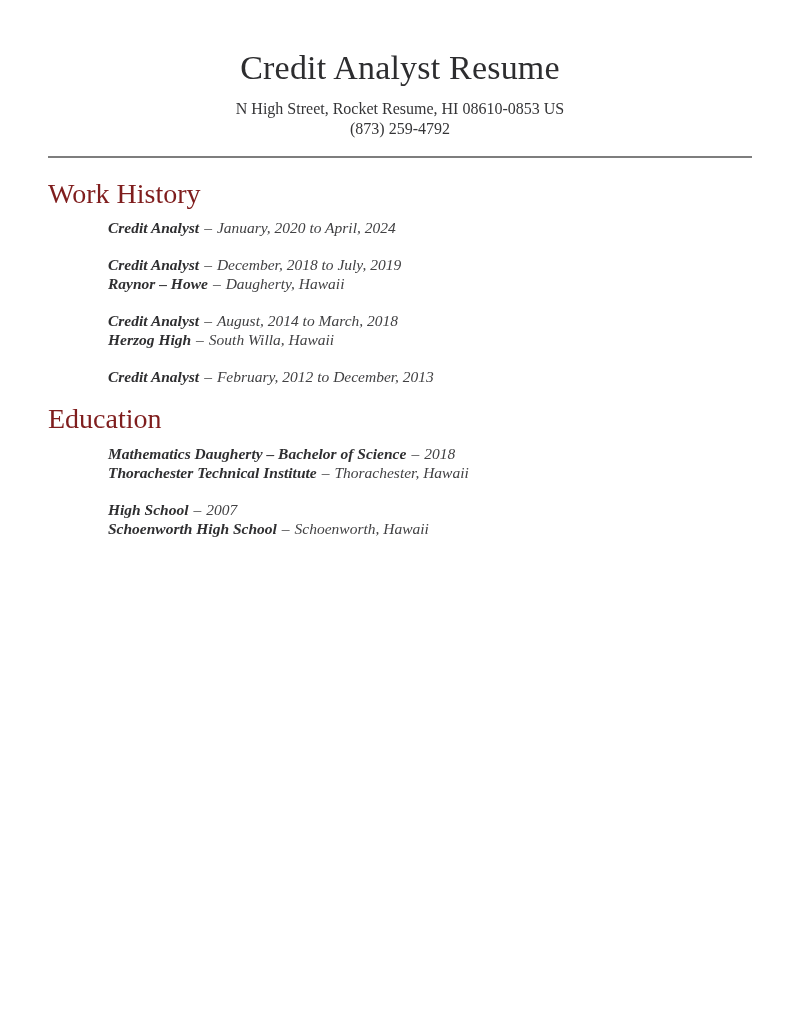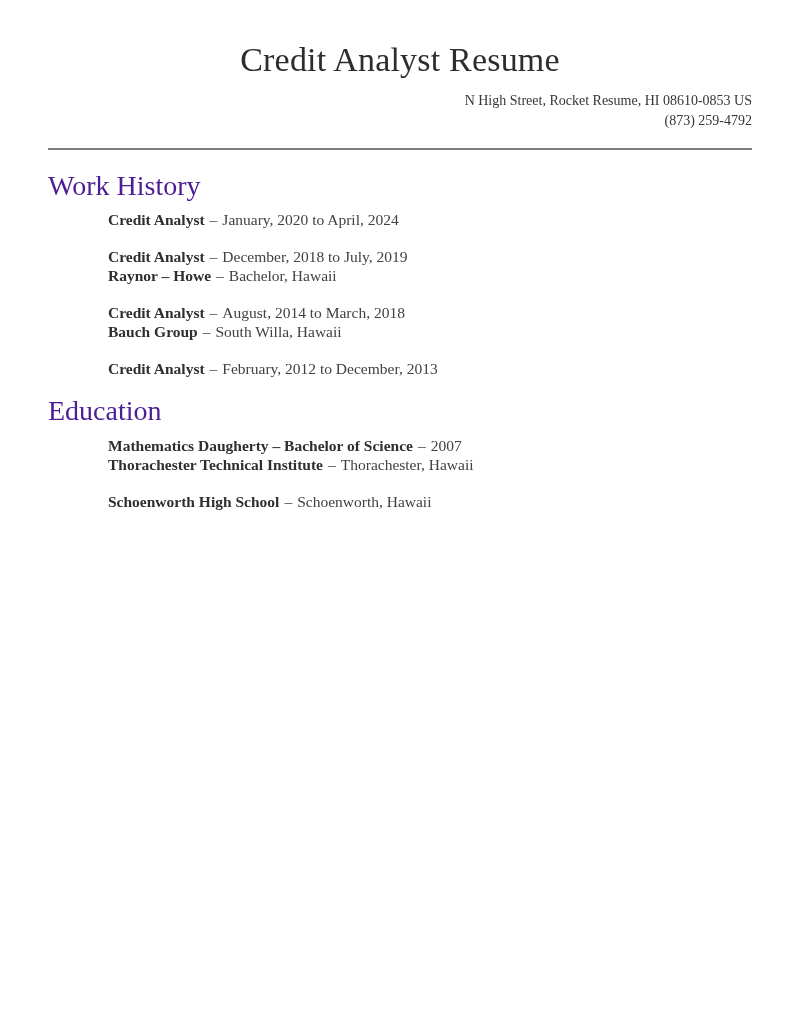--- a/index.html
+++ b/index.html
@@ -8,59 +8,60 @@
     background: #ffffff;
   }
   .page {
     position: relative;
     width: 800px;
     height: 846px;
     background: #ffffff;
     font-family: "Liberation Serif", "DejaVu Serif", serif;
     color: #3b3b3d;
     box-sizing: border-box;
-    padding: 0 48px;
+    padding: 8px 48px;
     overflow: hidden;
   }
   .doc-title {
     margin: 0;
     padding-top: 40px;
     text-align: center;
     font-size: 34px;
     line-height: 1.15;
     font-weight: 500;
     color: #2d2d2f;
     letter-spacing: 0.2px;
   }
   .contact {
     margin-top: 12px;
-    text-align: right;
-    font-size: 14px;
+    text-align: center;
+    font-size: 16px;
     line-height: 19.5px;
     color: #353537;
   }
   .header-divider {
     border: 0;
     border-top: 2px solid #7e7e7e;
     margin: 18px 0 0 0;
   }
   .section-heading {
     margin: 21px 0 10px 0;
     font-size: 28px;
     line-height: 1.05;
     font-weight: 500;
-    color: #4c1d95;
+    color: #7f1d1d;
   }
   .entries {
     padding-left: 60px;
   }
   .entry {
     margin-bottom: 18px;
     font-size: 15.5px;
     line-height: 19px;
+    font-style: italic;
   }
   .entry .line {
     white-space: nowrap;
   }
   .strong {
     font-weight: 600;
     color: #2f2f31;
   }
   .regular {
     font-weight: 400;
@@ -96,56 +97,59 @@
         <div class="line">
           <span class="strong">Credit Analyst</span><span class="sep">–</span><span class="regular">January, 2020 to April, 2024</span>
         </div>
       </div>
 
       <div class="entry">
         <div class="line">
           <span class="strong">Credit Analyst</span><span class="sep">–</span><span class="regular">December, 2018 to July, 2019</span>
         </div>
         <div class="line">
-          <span class="strong">Raynor – Howe</span><span class="sep">–</span><span class="regular">Bachelor, Hawaii</span>
+          <span class="strong">Raynor – Howe</span><span class="sep">–</span><span class="regular">Daugherty, Hawaii</span>
         </div>
       </div>
 
       <div class="entry">
         <div class="line">
           <span class="strong">Credit Analyst</span><span class="sep">–</span><span class="regular">August, 2014 to March, 2018</span>
         </div>
         <div class="line">
-          <span class="strong">Bauch Group</span><span class="sep">–</span><span class="regular">South Willa, Hawaii</span>
+          <span class="strong">Herzog High</span><span class="sep">–</span><span class="regular">South Willa, Hawaii</span>
         </div>
       </div>
 
       <div class="entry">
         <div class="line">
           <span class="strong">Credit Analyst</span><span class="sep">–</span><span class="regular">February, 2012 to December, 2013</span>
         </div>
       </div>
 
     </div>
   </section>
 
   <section>
     <h2 class="section-heading education-heading">Education</h2>
     <div class="entries">
 
       <div class="entry">
         <div class="line">
-          <span class="strong">Mathematics Daugherty – Bachelor of Science</span><span class="sep">–</span><span class="regular">2007</span>
+          <span class="strong">Mathematics Daugherty – Bachelor of Science</span><span class="sep">–</span><span class="regular">2018</span>
         </div>
         <div class="line">
           <span class="strong">Thorachester Technical Institute</span><span class="sep">–</span><span class="regular">Thorachester, Hawaii</span>
         </div>
       </div>
 
       <div class="entry">
+        <div class="line">
+          <span class="strong">High School</span><span class="sep">–</span><span class="regular">2007</span>
+        </div>
         <div class="line">
           <span class="strong">Schoenworth High School</span><span class="sep">–</span><span class="regular">Schoenworth, Hawaii</span>
         </div>
       </div>
 
     </div>
   </section>
 
 </div>
 

